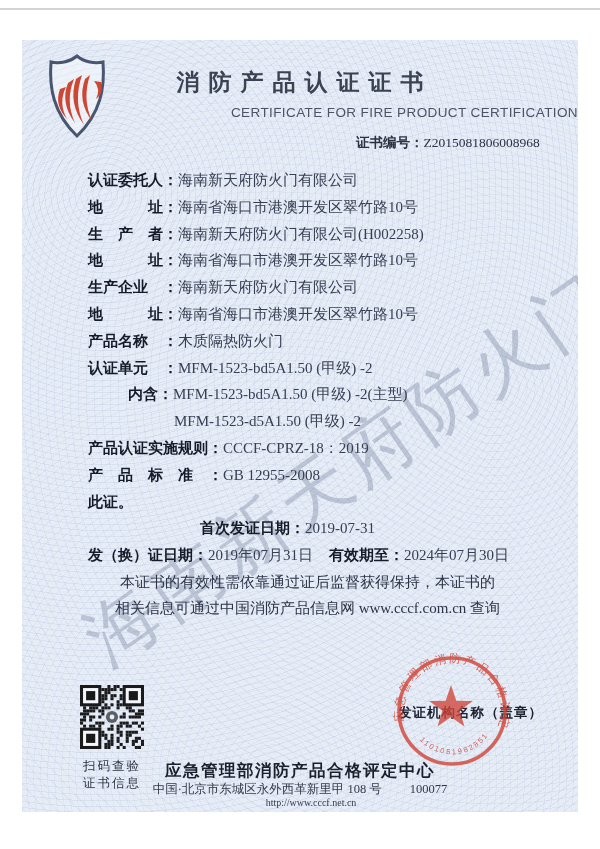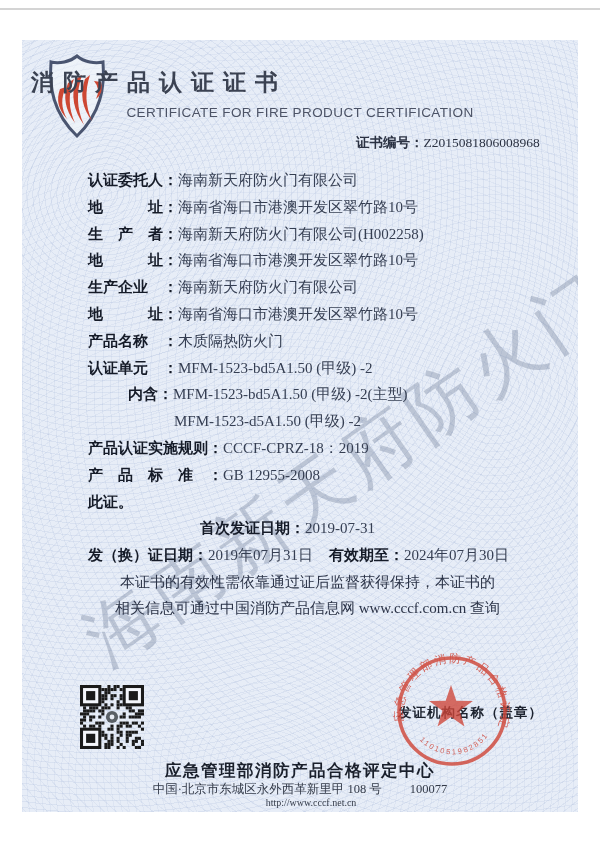--- a/index.html
+++ b/index.html
@@ -18,24 +18,24 @@
     overflow:hidden;
   }
   .watermark{
     position:absolute;left:44px;top:568px;transform:rotate(-35deg);transform-origin:0 0;
     font-size:72px;letter-spacing:6px;color:rgba(126,137,162,.40);
     white-space:nowrap;z-index:1;font-weight:400;
   }
   .content{position:relative;z-index:2;}
   .logo{position:absolute;left:24px;top:13px;z-index:2;}
   .title{
-    padding-top:27px;font-size:23px;font-weight:bold;
+    text-align:center;padding-top:27px;font-size:23px;font-weight:bold;
     letter-spacing:9px;text-indent:9px;color:#3b4252;
   }
-  .subtitle{text-align:center;font-size:13.5px;letter-spacing:.4px;color:#4c5366;margin-top:7px;}
+  .subtitle{text-align:right;font-size:13.5px;letter-spacing:.4px;color:#4c5366;margin-top:7px;}
   .certno{margin-top:14px;margin-left:334px;font-size:13.5px;color:#2a3142;font-family:"Liberation Serif", serif;}
   .certno .lbl{font-weight:bold;}
   .fields{margin:15px 28px 0 66px;}
   .row{font-size:15px;line-height:26.8px;white-space:nowrap;}
   .row .lbl{font-weight:bold;color:#151b28;}
   .row .val{color:#353e52;font-family:"Liberation Serif", serif;}
   .row.n1{padding-left:40px;}
   .row.n2{padding-left:86px;}
   .row.stmt{font-weight:bold;color:#151b28;white-space:normal;line-height:26.8px;}
   .row.first{padding-left:112px;}
@@ -247,20 +247,24 @@
           <rect x="6" y="6" width="9" height="9" fill="#1a1a1a"></rect>
           <rect x="42" y="0" width="21" height="21" fill="#1a1a1a"></rect>
           <rect x="45" y="3" width="15" height="15" fill="#f4f6fb"></rect>
           <rect x="48" y="6" width="9" height="9" fill="#1a1a1a"></rect>
           <rect x="0" y="42" width="21" height="21" fill="#1a1a1a"></rect>
           <rect x="3" y="45" width="15" height="15" fill="#f4f6fb"></rect>
           <rect x="6" y="48" width="9" height="9" fill="#1a1a1a"></rect>
           <circle cx="31.5" cy="31.5" r="6" fill="#5a6066"></circle>
           <circle cx="31.5" cy="31.5" r="2.4" fill="#e9edf5"></circle>
         </svg>
+      <div class="qr-caption">
+        <div>扫码查验</div>
+        <div>证书信息</div>
+      </div>
     </div>
 
 
 
     <div class="seal-label">发证机构名称（盖章）</div>
 
     <div class="seal">
       <svg width="132" height="132" viewBox="0 0 132 132">
         <defs>
           <path id="sealArc" d="M 20.8,86 A 49.2,49.2 0 1 1 111.2,86"></path>

